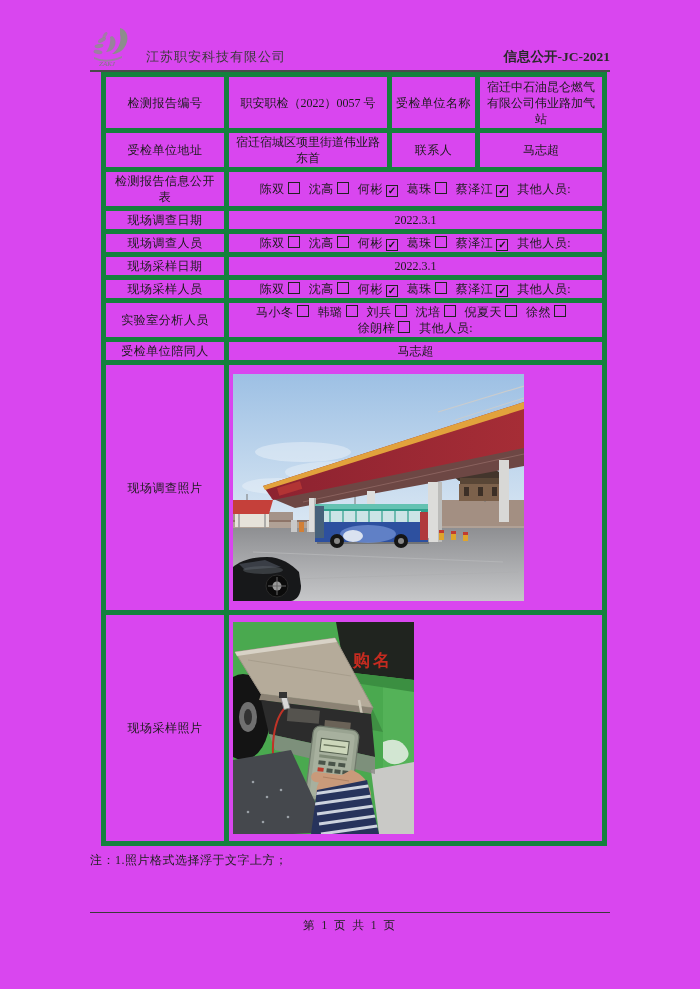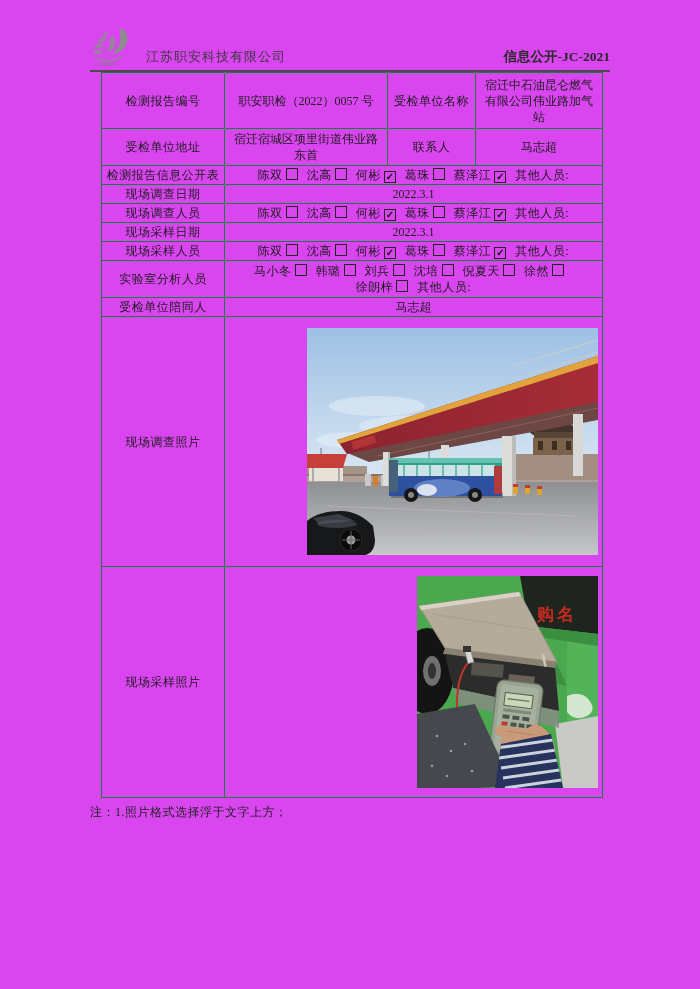--- a/index.html
+++ b/index.html
@@ -11,31 +11,31 @@
   
   .hdr{display:flex;align-items:flex-end;height:40px;}
   .logo{width:54px;height:42px;flex:0 0 auto;}
   .company{font-size:13px;color:#3a3a3a;margin-left:2px;padding-bottom:2px;letter-spacing:1px;}
   .doccode{margin-left:auto;font-size:13.5px;color:#2a2a2a;font-weight:600;padding-bottom:2px;margin-top:18px;}
   .hdr-rule{border:none;border-top:2px solid #4a4a4a;margin:2px 0 0 0;}
   
   .title{text-align:center;font-size:16px;font-weight:bold;letter-spacing:2px;margin:14px 0 12px 0;color:#111;}
   
   table.main{border-collapse:collapse;table-layout:fixed;width:501px;margin-left:11px;font-size:12px;}
-  table.main td{border:1px solid #15803d;padding:1px 4px;vertical-align:middle;text-align:center;line-height:16px;overflow:hidden;font-family:Liberation Serif, serif;}
+  table.main td{border:5px solid #15803d;padding:1px 4px;vertical-align:middle;text-align:center;line-height:16px;overflow:hidden;font-family:Liberation Serif, serif;}
   td.lbl{letter-spacing:0.5px;}
   td.leftcell{text-align:left;padding-left:7px;}
   tr.h56{height:56px;} tr.h37{height:37px;} tr.h18{height:18px;}
   tr.hp1{height:250px;} tr.hp2{height:231px;}
   .member{white-space:nowrap;margin-right:9px;}
   .mname{letter-spacing:0.5px;text-align:center;}
   .cbox{display:inline-block;width:10px;height:10px;border:1px solid #222;margin-left:3px;
         vertical-align:-1px;font-size:10px;line-height:9px;text-align:center;font-weight:bold;color:#111;}
   .other-label{letter-spacing:0.5px;}
-  .photo-wrap{display:flex;justify-content:flex-end;align-items:center;}
+  .photo-wrap{display:flex;justify-content:flex-start;align-items:center;}
   
   .note{font-size:12px;margin:6px 0 0 0;color:#222;letter-spacing:0.5px;}
   .footer{position:absolute;left:90px;right:90px;top:912px;border-top:1.5px solid #3a3a3a;
           text-align:center;font-size:11.5px;padding-top:5px;color:#222;letter-spacing:2px;}
 </style>
 </head>
 <body>
 
 <div class="page">
   <div class="content">
@@ -307,13 +307,16 @@
           </svg>
           </div>
         </td>
       </tr>
     </tbody>
       </table>
 
     <div class="note">注：1.照片格式选择浮于文字上方；</div>
   </div>
 
+  <div class="footer">
+    <span>第 1 页 共  1 页</span>
+  </div>
 </div>
 
 </body></html>

